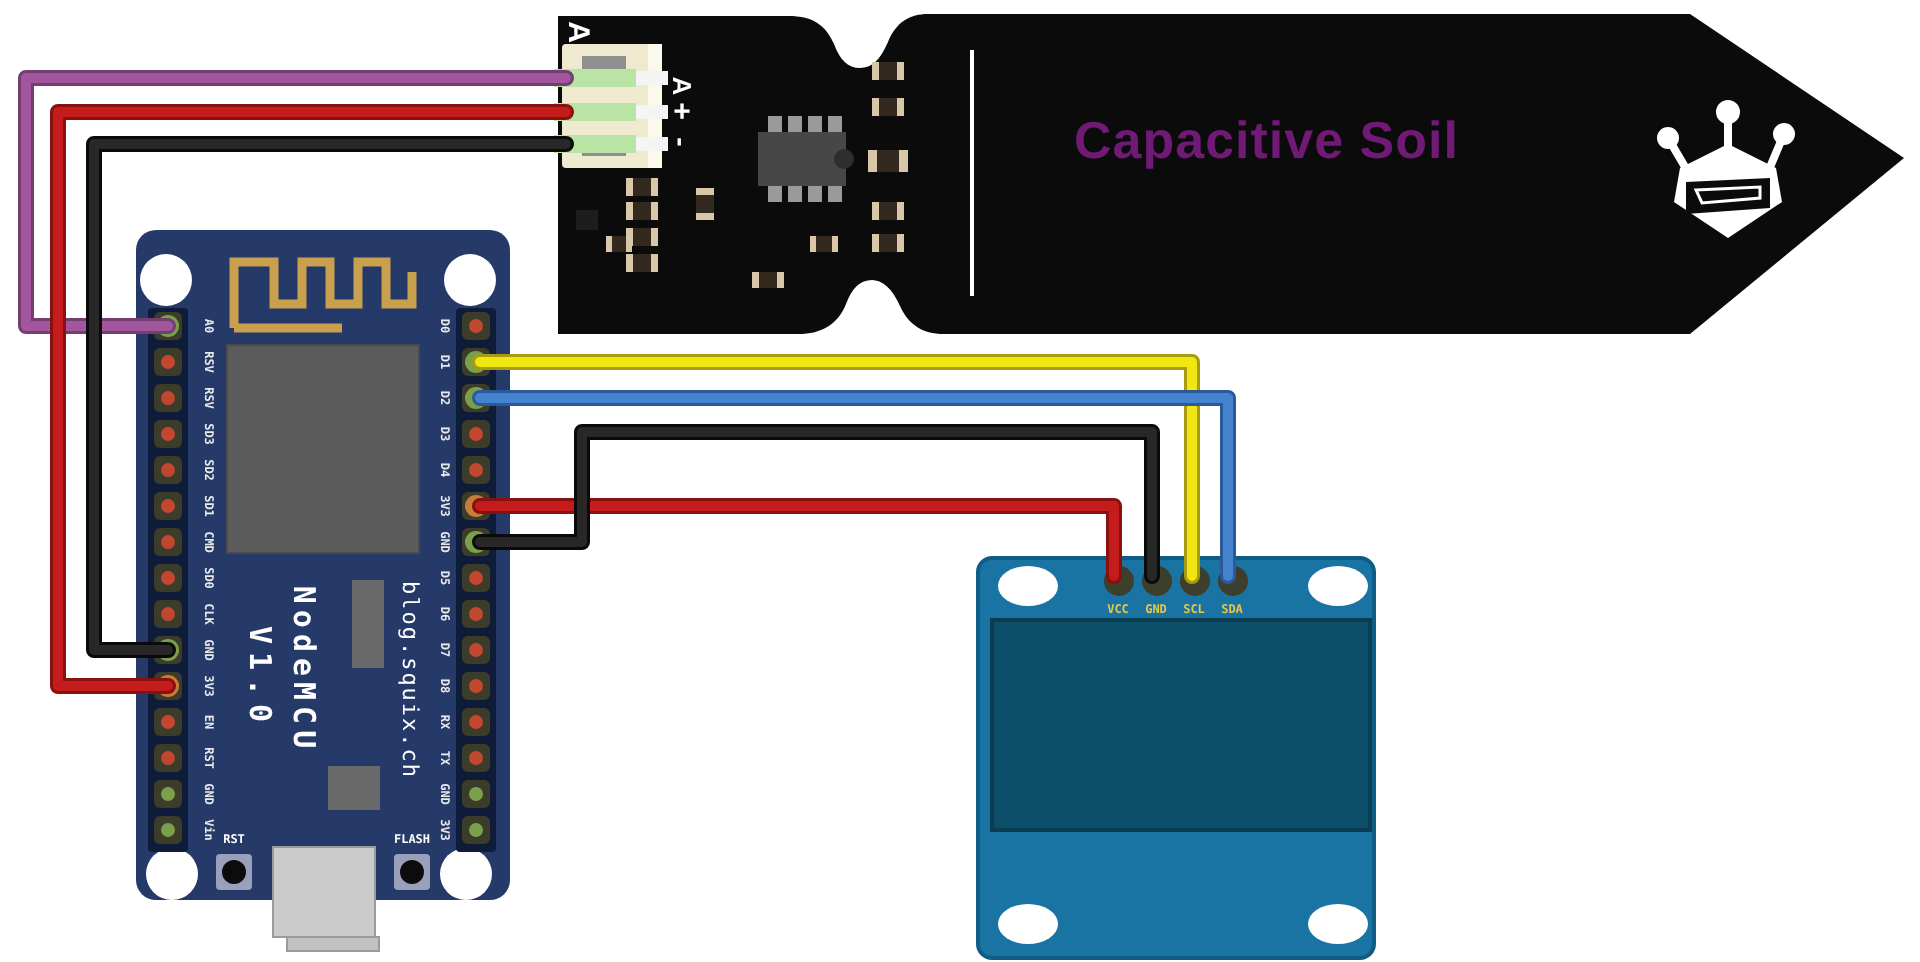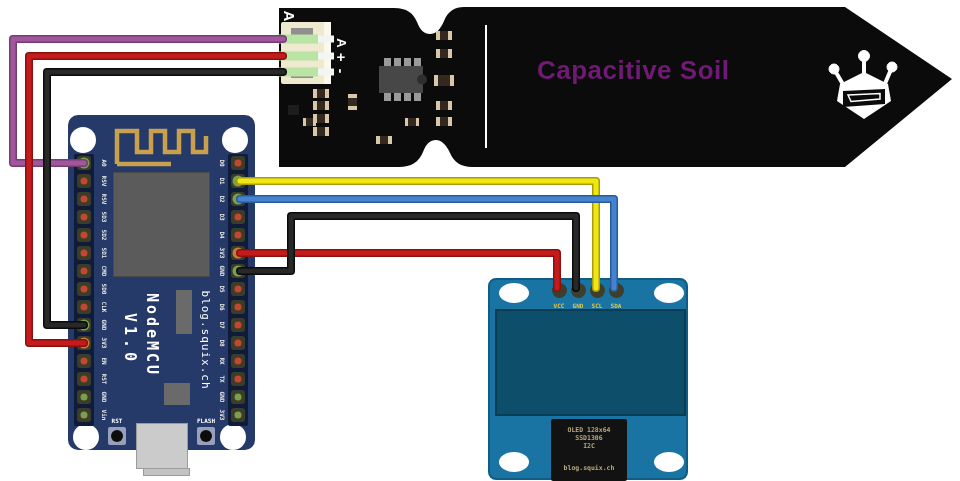--- a/index.html
+++ b/index.html
@@ -250,26 +250,20 @@
       </div>
       <div class="pinlabel" style="left: 154px; top: 300px;">3V3</div>
     </div>
 
   <div class="oled">
     <div class="oledhole" style="left:9px;top:3px;"></div>
     <div class="oledhole" style="left:164px;top:3px;"></div>
     <div class="oledhole" style="left:9px;top:172px;"></div>
     <div class="oledhole" style="left:164px;top:172px;"></div>
     <div class="screen"></div>
-    <div class="infobox">
-      <div class="info1">OLED 128x64</div>
-      <div>SSD1306</div>
-      <div>I2C</div>
-      <div class="infoweb">blog.squix.ch</div>
-    </div>
   <div class="oledpad" style="left: 61.5px; top: 2.5px;"></div>
       <div class="oledlabel" style="left: 69px; top: 25px;">VCC</div>
       <div class="oledpad" style="left: 80.5px; top: 2.5px;"></div>
       <div class="oledlabel" style="left: 88px; top: 25px;">GND</div>
       <div class="oledpad" style="left: 99.5px; top: 2.5px;"></div>
       <div class="oledlabel" style="left: 107px; top: 25px;">SCL</div>
       <div class="oledpad" style="left: 118.5px; top: 2.5px;"></div>
       <div class="oledlabel" style="left: 126px; top: 25px;">SDA</div>
     </div>
 

